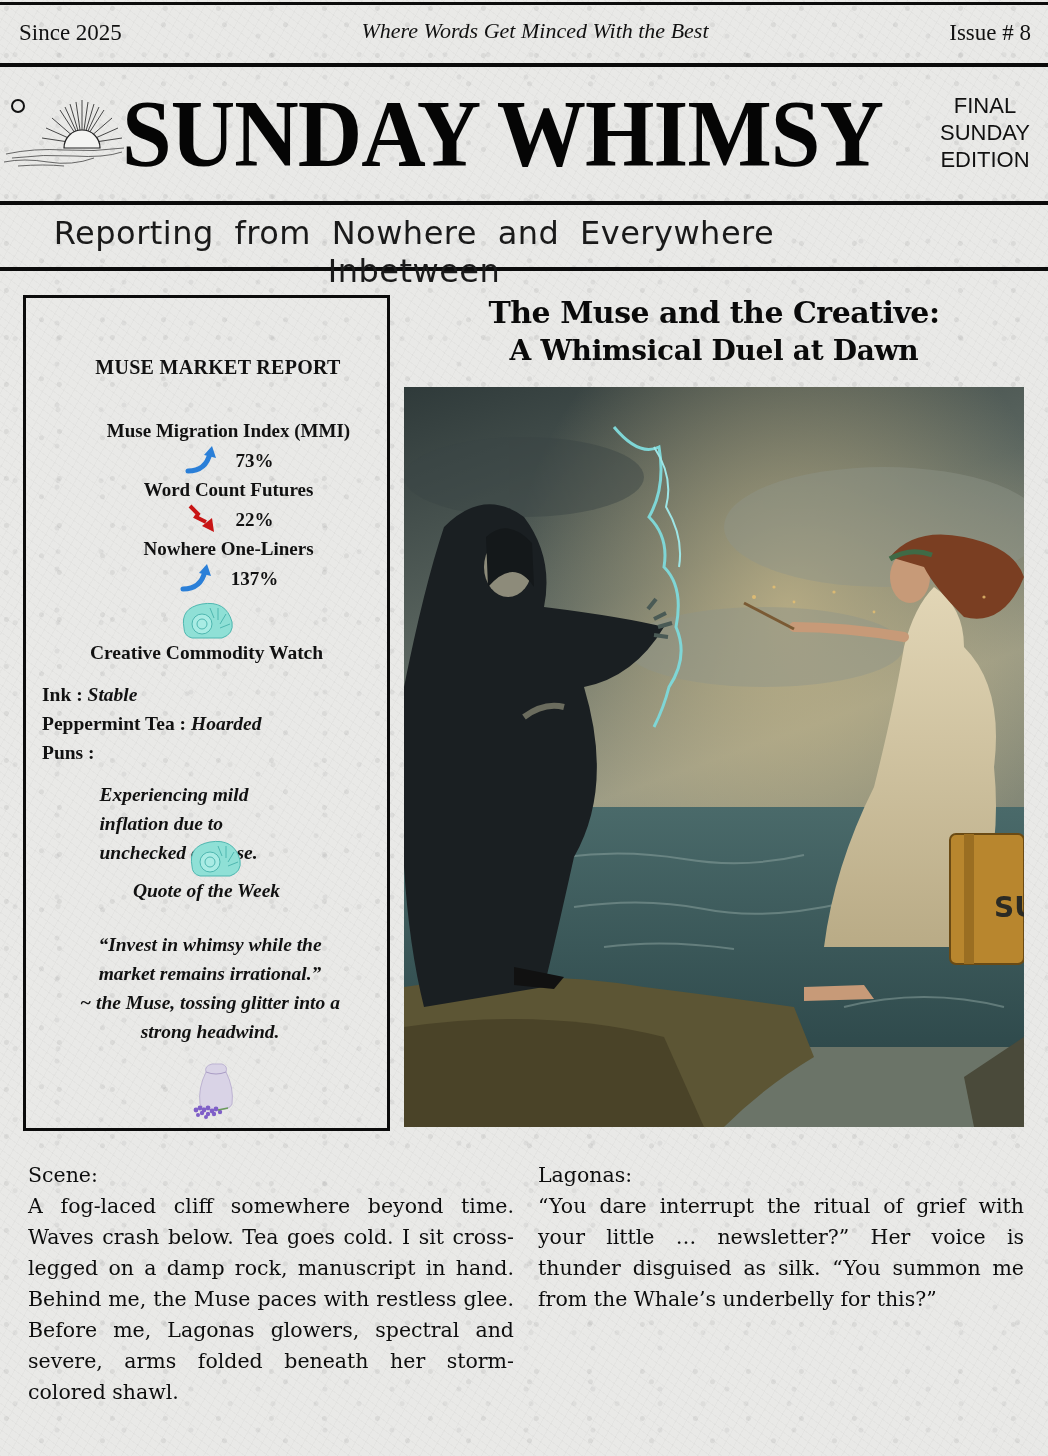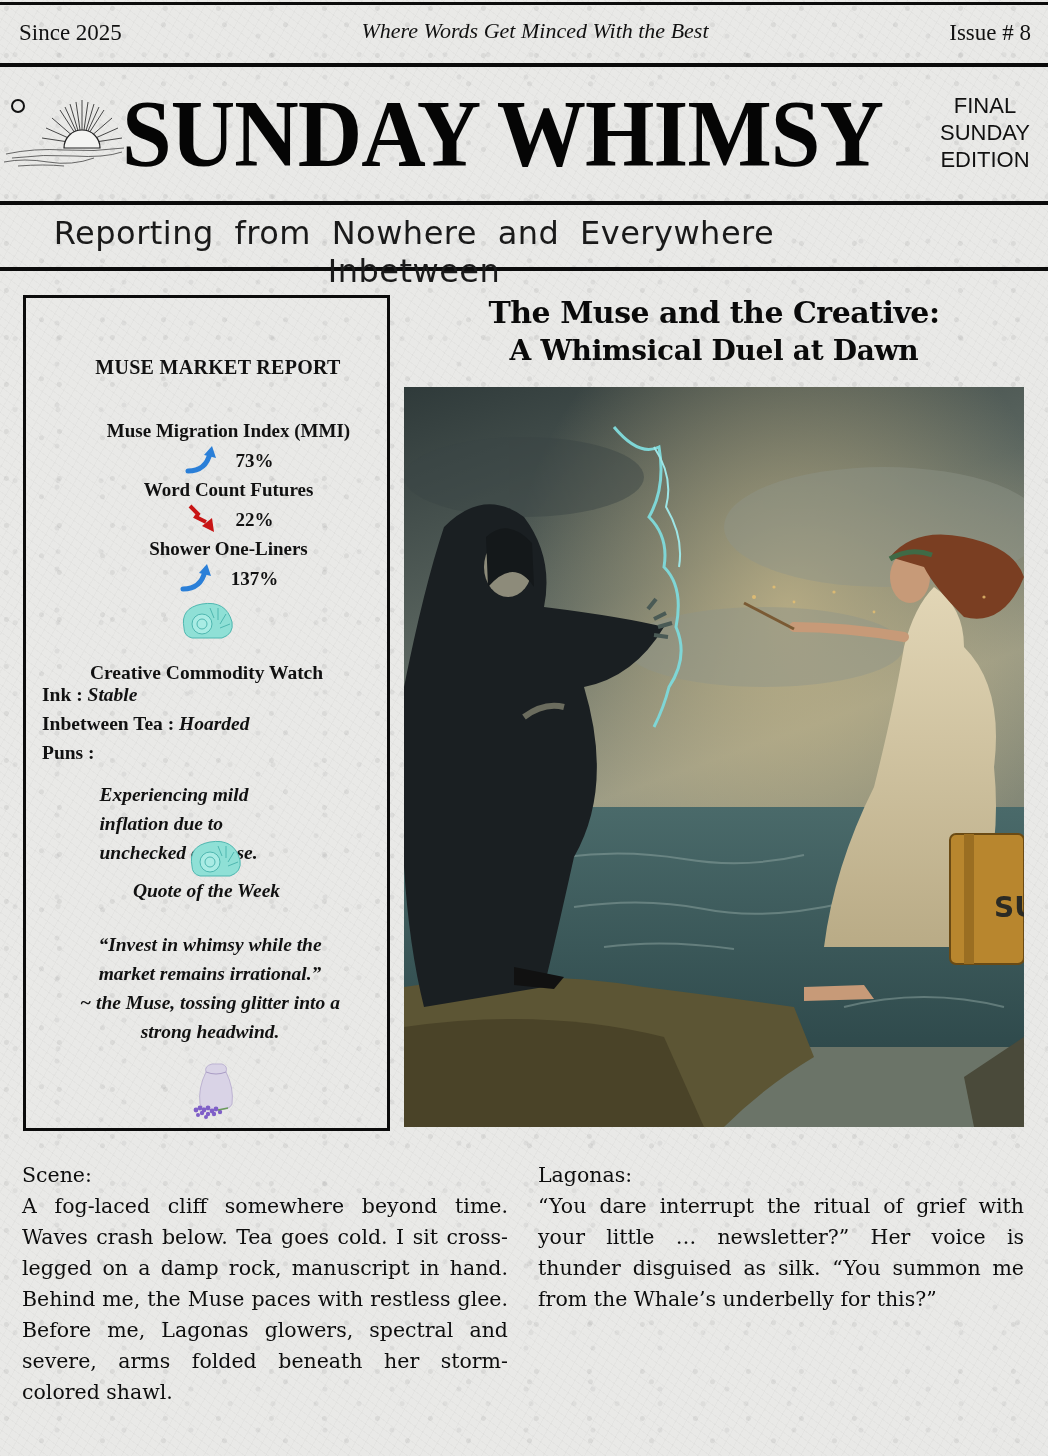--- a/index.html
+++ b/index.html
@@ -53,41 +53,41 @@
     border: 3px solid #0b0b0b;
     font-family: "DejaVu Serif", serif; color: #111;
   }
   .sb-title { position: absolute; top: 58px; left: 0; width: 100%; text-align: center; font-size: 20px; font-family: "Liberation Serif", serif; font-weight: bold; letter-spacing: 0.3px; padding-left: 23px; }
   .metrics { position: absolute; top: 118px; left: 0; width: 100%; text-align: center; padding-left: 44px; }
   .metric-name { font-size: 19px; line-height: 29px; font-weight: bold; font-family: "Liberation Serif", serif; }
   .metric-val { font-size: 19px; line-height: 29px; font-weight: bold; font-family: "Liberation Serif", serif; display: flex; justify-content: center; align-items: center; gap: 12px; }
   .arrow { width: 40px; height: 30px; display: inline-block; }
   .shell { display: block; margin: 0 auto; width: 62px; height: 44px; }
   .shell1 { position: absolute; top: 300px; left: 150px; }
-  .cc-title { position: absolute; top: 364px; left: 0; width: 100%; text-align: center; font-size: 19.5px; font-weight: bold; font-family: "Liberation Serif", serif; }
+  .cc-title { position: absolute; top: 344px; left: 0; width: 100%; text-align: center; font-size: 19.5px; font-weight: bold; font-family: "Liberation Serif", serif; }
   .commodities { position: absolute; top: 382px; left: 16px; width: 340px; font-size: 19.5px; line-height: 29px; font-family: "Liberation Serif", serif; }
   .commodity { display: flex; }
   .c-label { font-weight: bold; white-space: pre; }
   .c-status { font-style: italic; font-weight: bold; }
   .c-status.wrap { width: 200px; margin-top: 42px; }
   .shell2 { position: absolute; top: 538px; left: 158px; }
   .qotw-title { position: absolute; top: 582px; left: 0; width: 100%; text-align: center; font-size: 19.5px; font-style: italic; font-weight: bold; font-family: "Liberation Serif", serif; }
   .quote { position: absolute; top: 632px; left: 24px; width: 320px; text-align: center; font-size: 19.5px; line-height: 29px; font-style: italic; font-weight: bold; font-family: "Liberation Serif", serif; }
   .sachet { position: absolute; top: 760px; left: 160px; width: 60px; height: 62px; }
 
   
   .headline { position: absolute; top: 293px; left: 404px; width: 620px; text-align: center; font-family: "DejaVu Serif", serif; font-weight: bold; color: #0a0a0a; }
   .hl1 { font-size: 30px; line-height: 40px; letter-spacing: -0.5px; }
   .hl2 { font-size: 28px; line-height: 36px; letter-spacing: -0.3px; }
   .painting { position: absolute; left: 404px; top: 387px; width: 620px; height: 740px; overflow: hidden; }
   .painting svg { width: 100%; height: 100%; display: block; }
 
   
   .col { position: absolute; top: 1160px; width: 486px; font-family: "DejaVu Serif", serif; font-size: 20.5px; line-height: 31px; text-align: justify; color: #0d0d0d; }
-  .col-left { left: 22px; }
+  .col-left { left: 28px; }
   .col-right { left: 538px; }
   .col p { margin: 0; }
 </style>
 </head>
 <body>
 
 <div class="rule" style="top:2px;height:3px;"></div>
 <div class="rule" style="top:63px;height:4px;"></div>
 <div class="rule" style="top:201px;height:4px;"></div>
 <div class="rule" style="top:267px;height:4px;"></div>
@@ -153,21 +153,21 @@
     <div class="metric-name">Word Count Futures</div>
     <div class="metric-val">
       <span class="arrow">
         <svg viewBox="0 0 40 30" width="40" height="30">
             <path d="M6 2 L14 10 L12 13 L22 18" stroke="#c81414" stroke-width="4" fill="none" stroke-linejoin="miter"></path>
             <path d="M18 22 L30 28 L28 14 Z" fill="#c81414"></path>
           </svg>
       </span>
       <span>22%</span>
     </div>
-    <div class="metric-name">Shower One-Liners</div>
+    <div class="metric-name">Nowhere One-Liners</div>
     <div class="metric-val">
       <span class="arrow">
         <svg viewBox="0 0 40 30" width="40" height="30">
             <path d="M4 26 Q22 26 26 8" stroke="#2a7fd8" stroke-width="5" fill="none" stroke-linecap="round"></path>
             <path d="M20 10 L28 1 L32 13 Z" fill="#2a7fd8"></path>
           </svg>
       </span>
       <span>137%</span>
     </div>
   </div>
@@ -186,21 +186,21 @@
     </svg>
   </div>
 
   <div class="cc-title">Creative Commodity Watch</div>
   <div class="commodities">
     <div class="commodity">
       <span class="c-label">Ink : </span>
       <span class="c-status">Stable</span>
     </div>
     <div class="commodity">
-      <span class="c-label">Inbetween Tea : </span>
+      <span class="c-label">Peppermint Tea : </span>
       <span class="c-status">Hoarded</span>
     </div>
     <div class="commodity">
       <span class="c-label">Puns : </span>
       <span class="c-status wrap">Experiencing mild inflation due to unchecked overuse.</span>
     </div>
   </div>
 
   <div class="shell shell2">
     <svg viewBox="0 0 62 44" width="62" height="44">

